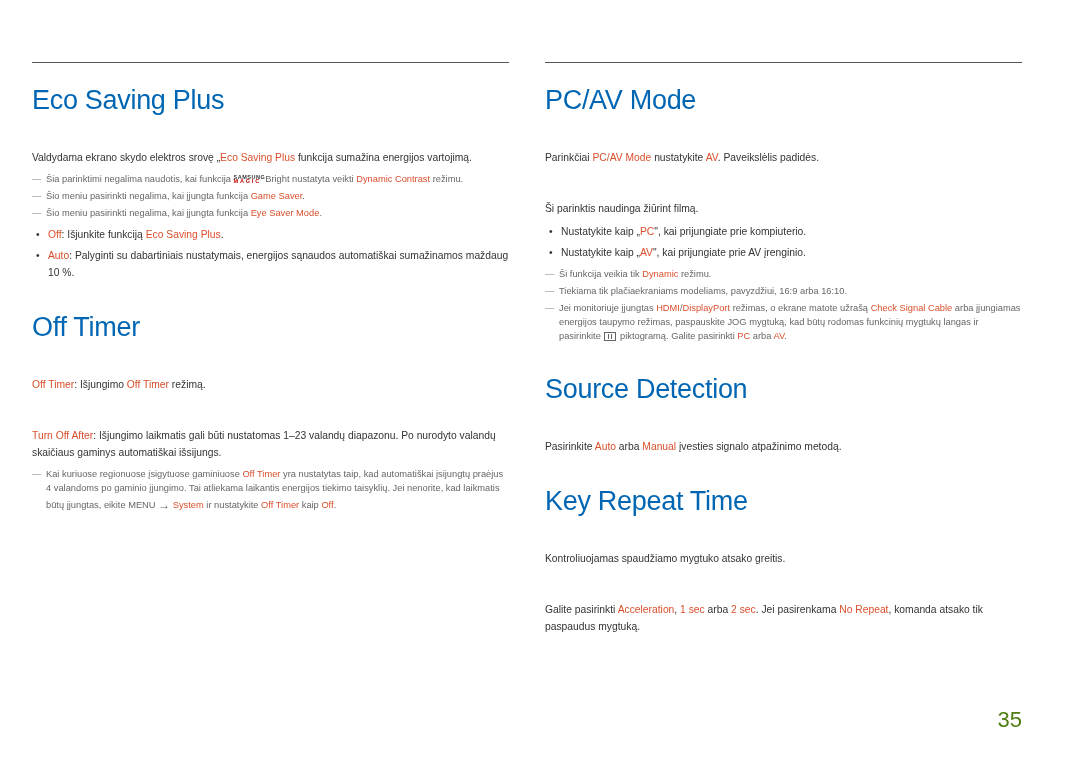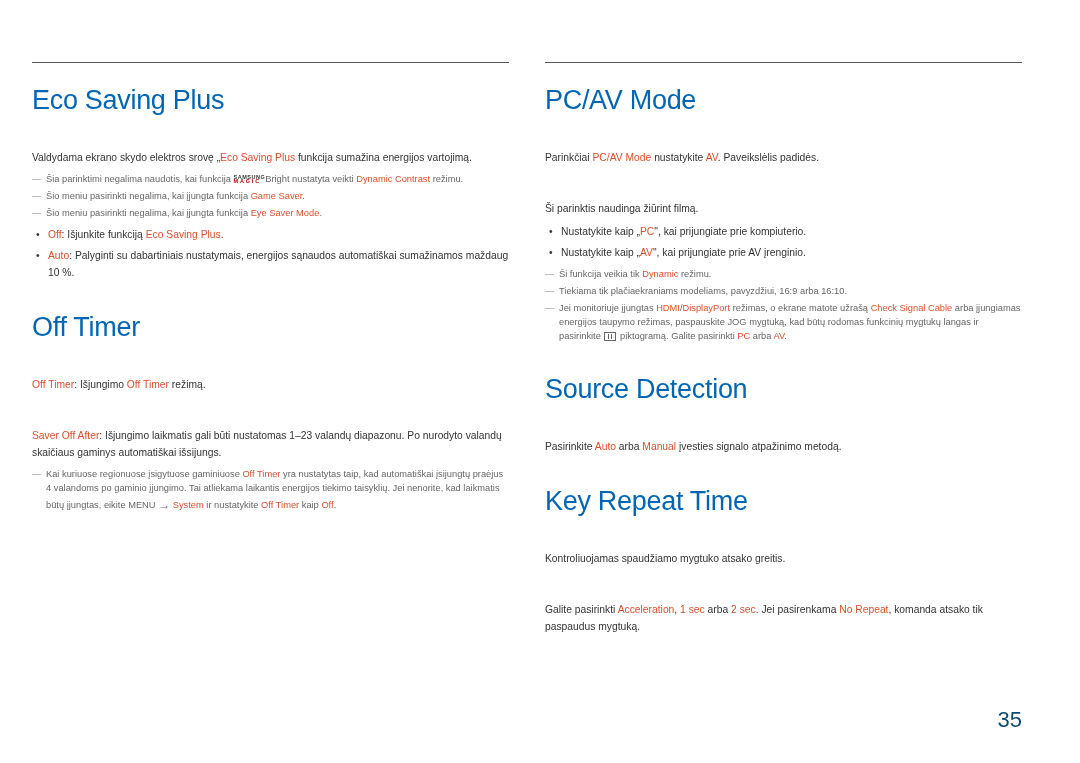--- a/index.html
+++ b/index.html
@@ -105,21 +105,21 @@
   .icon-box::after { right: 3px; }
   .arrow {
     font-size: 12px;
     vertical-align: -1px;
   }
   .page-num {
     position: absolute;
     right: 58px;
     bottom: 30px;
     font-size: 22px;
-    color: #0c4a6e;
+    color: #4d7c0f;
     font-weight: 300;
   }
 </style>
 </head>
 <body>
 
 <div class="page">
 
   <div class="col">
 
@@ -143,21 +143,21 @@
       <li><span class="hl">Off</span><span>: Išjunkite funkciją </span><span class="hl">Eco Saving Plus</span><span>.</span></li>
       <li><span class="hl">Auto</span><span>: Palyginti su dabartiniais nustatymais, energijos sąnaudos automatiškai sumažinamos maždaug 10 %.</span></li>
     </ul>
 
     <h2 class="section-gap">Off Timer</h2>
 
     <p class="intro">
       <span class="hl">Off Timer</span><span>: Išjungimo </span><span class="hl">Off Timer</span><span> režimą.</span>
     </p>
     <p class="intro">
-      <span class="hl">Saver Off After</span><span>: Išjungimo laikmatis gali būti nustatomas 1–23 valandų diapazonu. Po nurodyto valandų skaičiaus gaminys automatiškai išsijungs.</span>
+      <span class="hl">Turn Off After</span><span>: Išjungimo laikmatis gali būti nustatomas 1–23 valandų diapazonu. Po nurodyto valandų skaičiaus gaminys automatiškai išsijungs.</span>
     </p>
 
     <div class="small-note">
       <span>Kai kuriuose regionuose įsigytuose gaminiuose </span><span class="hl">Off Timer</span><span> yra nustatytas taip, kad automatiškai įsijungtų praėjus 4 valandoms po gaminio įjungimo. Tai atliekama laikantis energijos tiekimo taisyklių. Jei nenorite, kad laikmatis būtų įjungtas, eikite MENU </span><span class="arrow">→</span> <span class="hl">System</span><span> ir nustatykite </span><span class="hl">Off Timer</span><span> kaip </span><span class="hl">Off</span><span>.</span>
     </div>
   </div>
 
   <div class="col">
 
     <h2>PC/AV Mode</h2>

